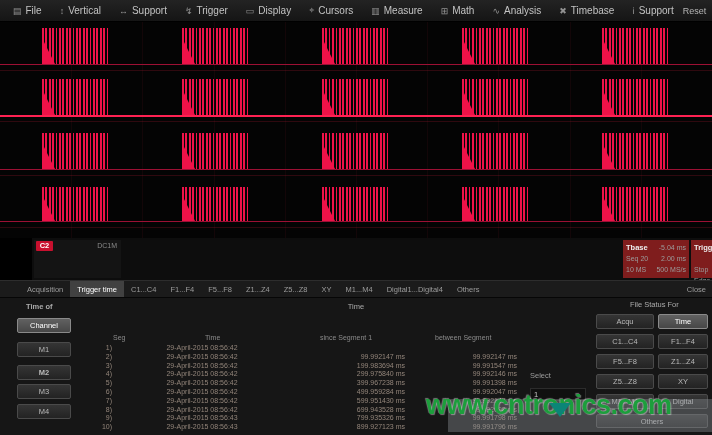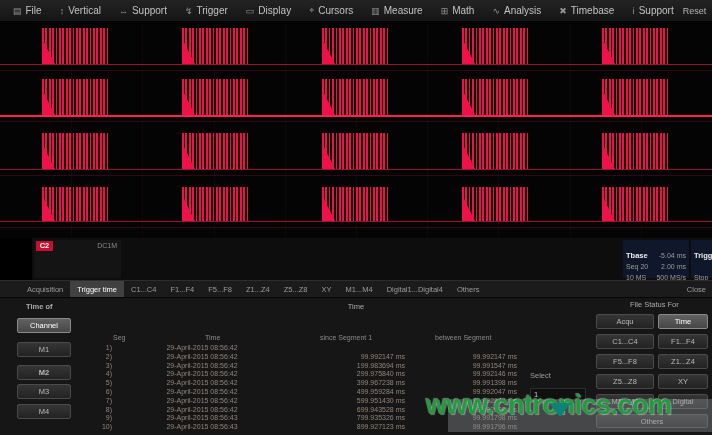--- a/index.html
+++ b/index.html
@@ -33,21 +33,21 @@
 
   
   .inforow { position:absolute; top:238px; left:0; right:0; height:42px; background:#0d0d0d;margin-left:32px; }
   .chdesc { position:absolute; left:2px; top:2px; width:87px; height:38px; background:#141414; }
   .ch-badge { position:absolute; left:2px; top:1px; width:17px; height:10px; border-radius:1px;
               color:#fff; font-size:7.5px; font-weight:bold; text-align:center; line-height:10px; }
   .ch-coupling { position:absolute; right:4px; top:2px; color:#8a8a8a; font-size:7px; }
   .ch-body { position:absolute; top:12px; left:0; right:0; bottom:0;
              background:linear-gradient(180deg,#fbfbfb,#c7c7c7 45%,#8d8d8d);
              color:#181818; font-size:7.5px; text-align:right; padding:1px 3px 0 0; line-height:8.4px; }
-  .ibox { position:absolute; top:2px; height:38px; background:#0f172a; padding:10px 3px;
+  .ibox { position:absolute; top:2px; height:38px; background:#7f1d1d; padding:2px 3px;
           font-size:7px; color:#9c9c9c; }
   .ibox .r { display:flex; justify-content:space-between; line-height:11px; }
   .ibox .t { color:#ededed; font-weight:bold; font-size:7.5px; }
   #tbase-box { left:591px; width:66px; }
   #trig-box  { left:659px; width:51px; }
 
   
   .panel { position:absolute; top:280px; left:0; right:0; height:155px; background:#161616;
            border-top:1px solid #2d2d2d; }
   .tabbar { position:absolute; top:0; left:0; right:0; height:17px; background:#1b1b1b;

